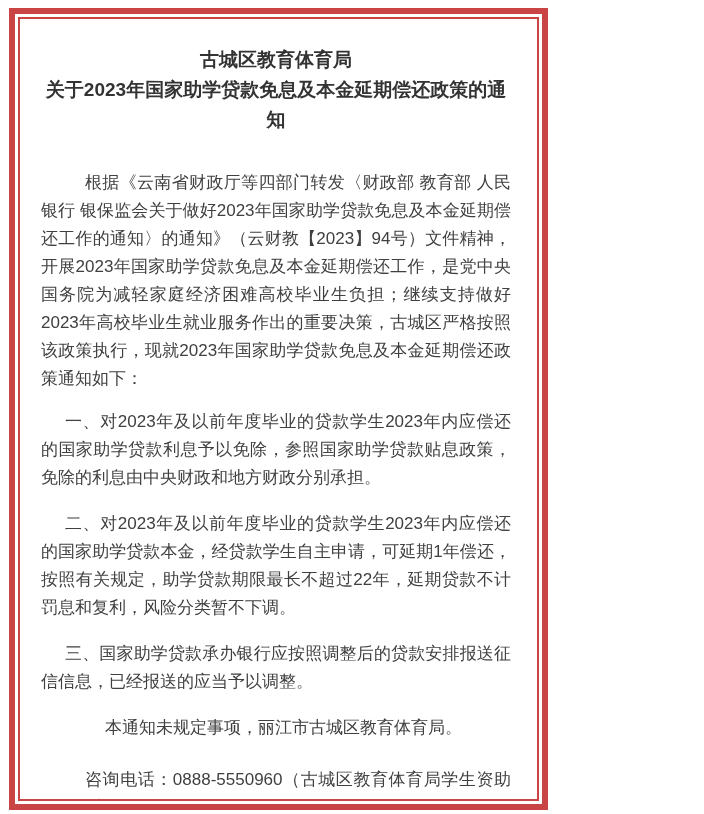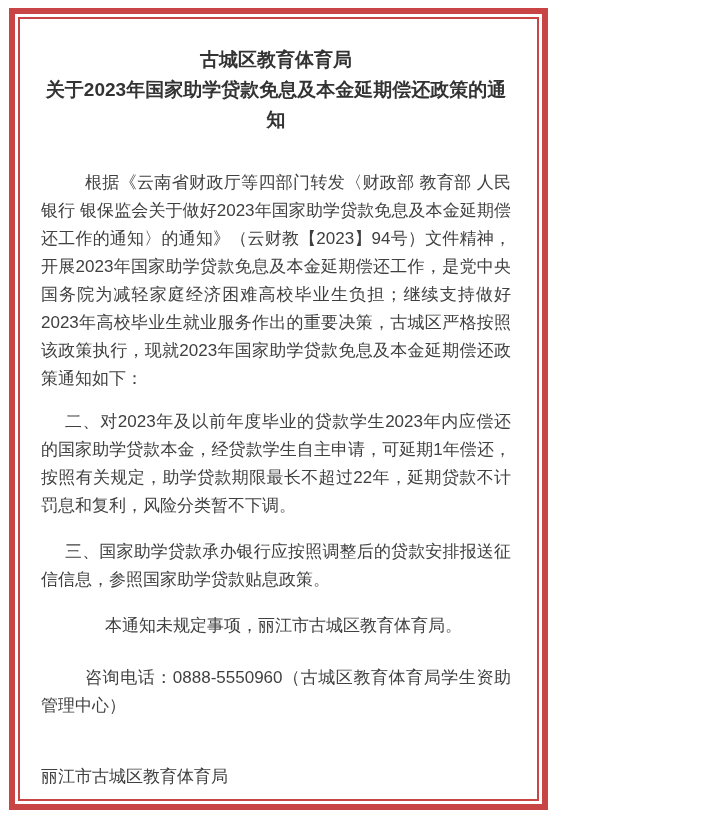--- a/index.html
+++ b/index.html
@@ -77,24 +77,25 @@
   <div class="frame-outer">
     <div class="frame-inner">
       <div class="content">
 
         <h1 class="title">古城区教育体育局</h1>
 
         <h2 class="title title-second">关于2023年国家助学贷款免息及本金延期偿还政策的通知</h2>
 
         <p class="para p-intro">根据《云南省财政厅等四部门转发〈财政部 教育部 人民银行 银保监会关于做好2023年国家助学贷款免息及本金延期偿还工作的通知〉的通知》（云财教【2023】94号）文件精神，开展2023年国家助学贷款免息及本金延期偿还工作，是党中央国务院为减轻家庭经济困难高校毕业生负担；继续支持做好2023年高校毕业生就业服务作出的重要决策，古城区严格按照该政策执行，现就2023年国家助学贷款免息及本金延期偿还政策通知如下：</p>
 
+        <p class="para p-item">一、对2023年及以前年度毕业的贷款学生2023年内应偿还的国家助学贷款利息予以免除，参照国家助学贷款贴息政策，免除的利息由中央财政和地方财政分别承担。</p>
 
         <p class="para p-item">二、对2023年及以前年度毕业的贷款学生2023年内应偿还的国家助学贷款本金，经贷款学生自主申请，可延期1年偿还，按照有关规定，助学贷款期限最长不超过22年，延期贷款不计罚息和复利，风险分类暂不下调。</p>
 
-        <p class="para p-item">三、国家助学贷款承办银行应按照调整后的贷款安排报送征信信息，参照国家助学贷款贴息政策。</p>
+        <p class="para p-item">三、国家助学贷款承办银行应按照调整后的贷款安排报送征信信息，已经报送的应当予以调整。</p>
 
         <p class="para p-closing">本通知未规定事项，丽江市古城区教育体育局。</p>
 
         <p class="para p-contact">咨询电话：0888-5550960（古城区教育体育局学生资助管理中心）</p>
 
         <div class="signature">
           <p>丽江市古城区教育体育局</p>
         </div>
 
       </div>

